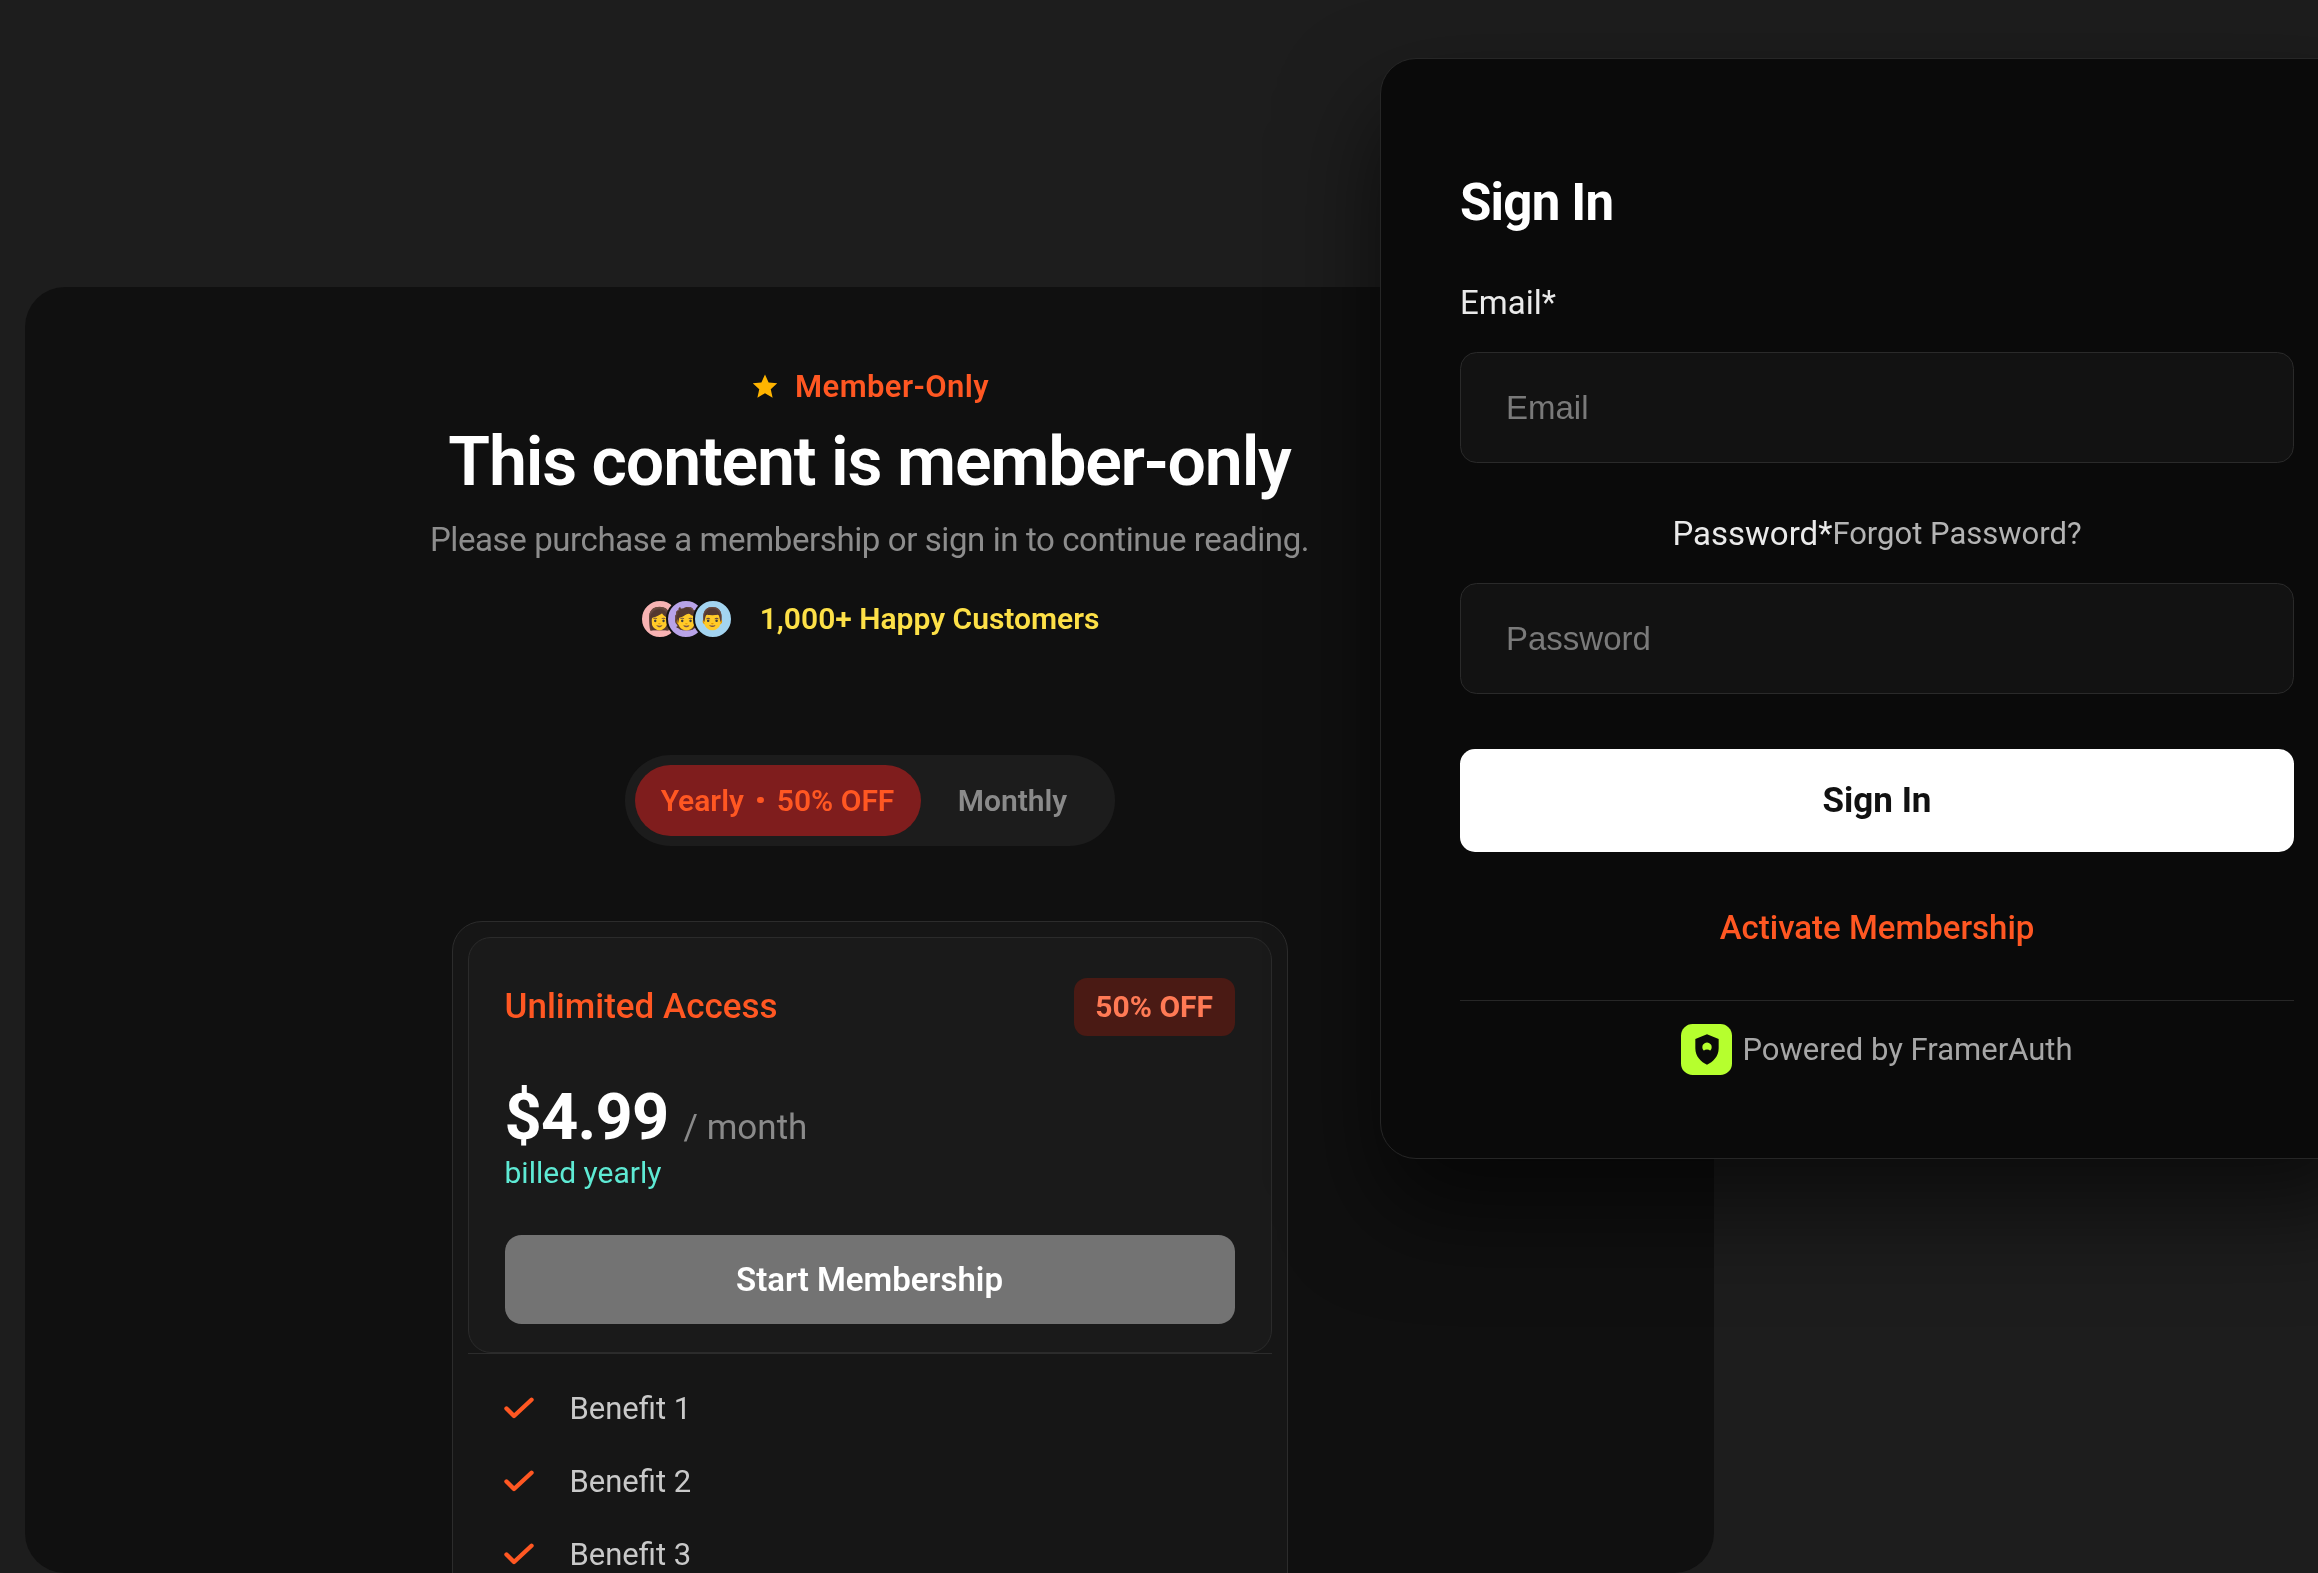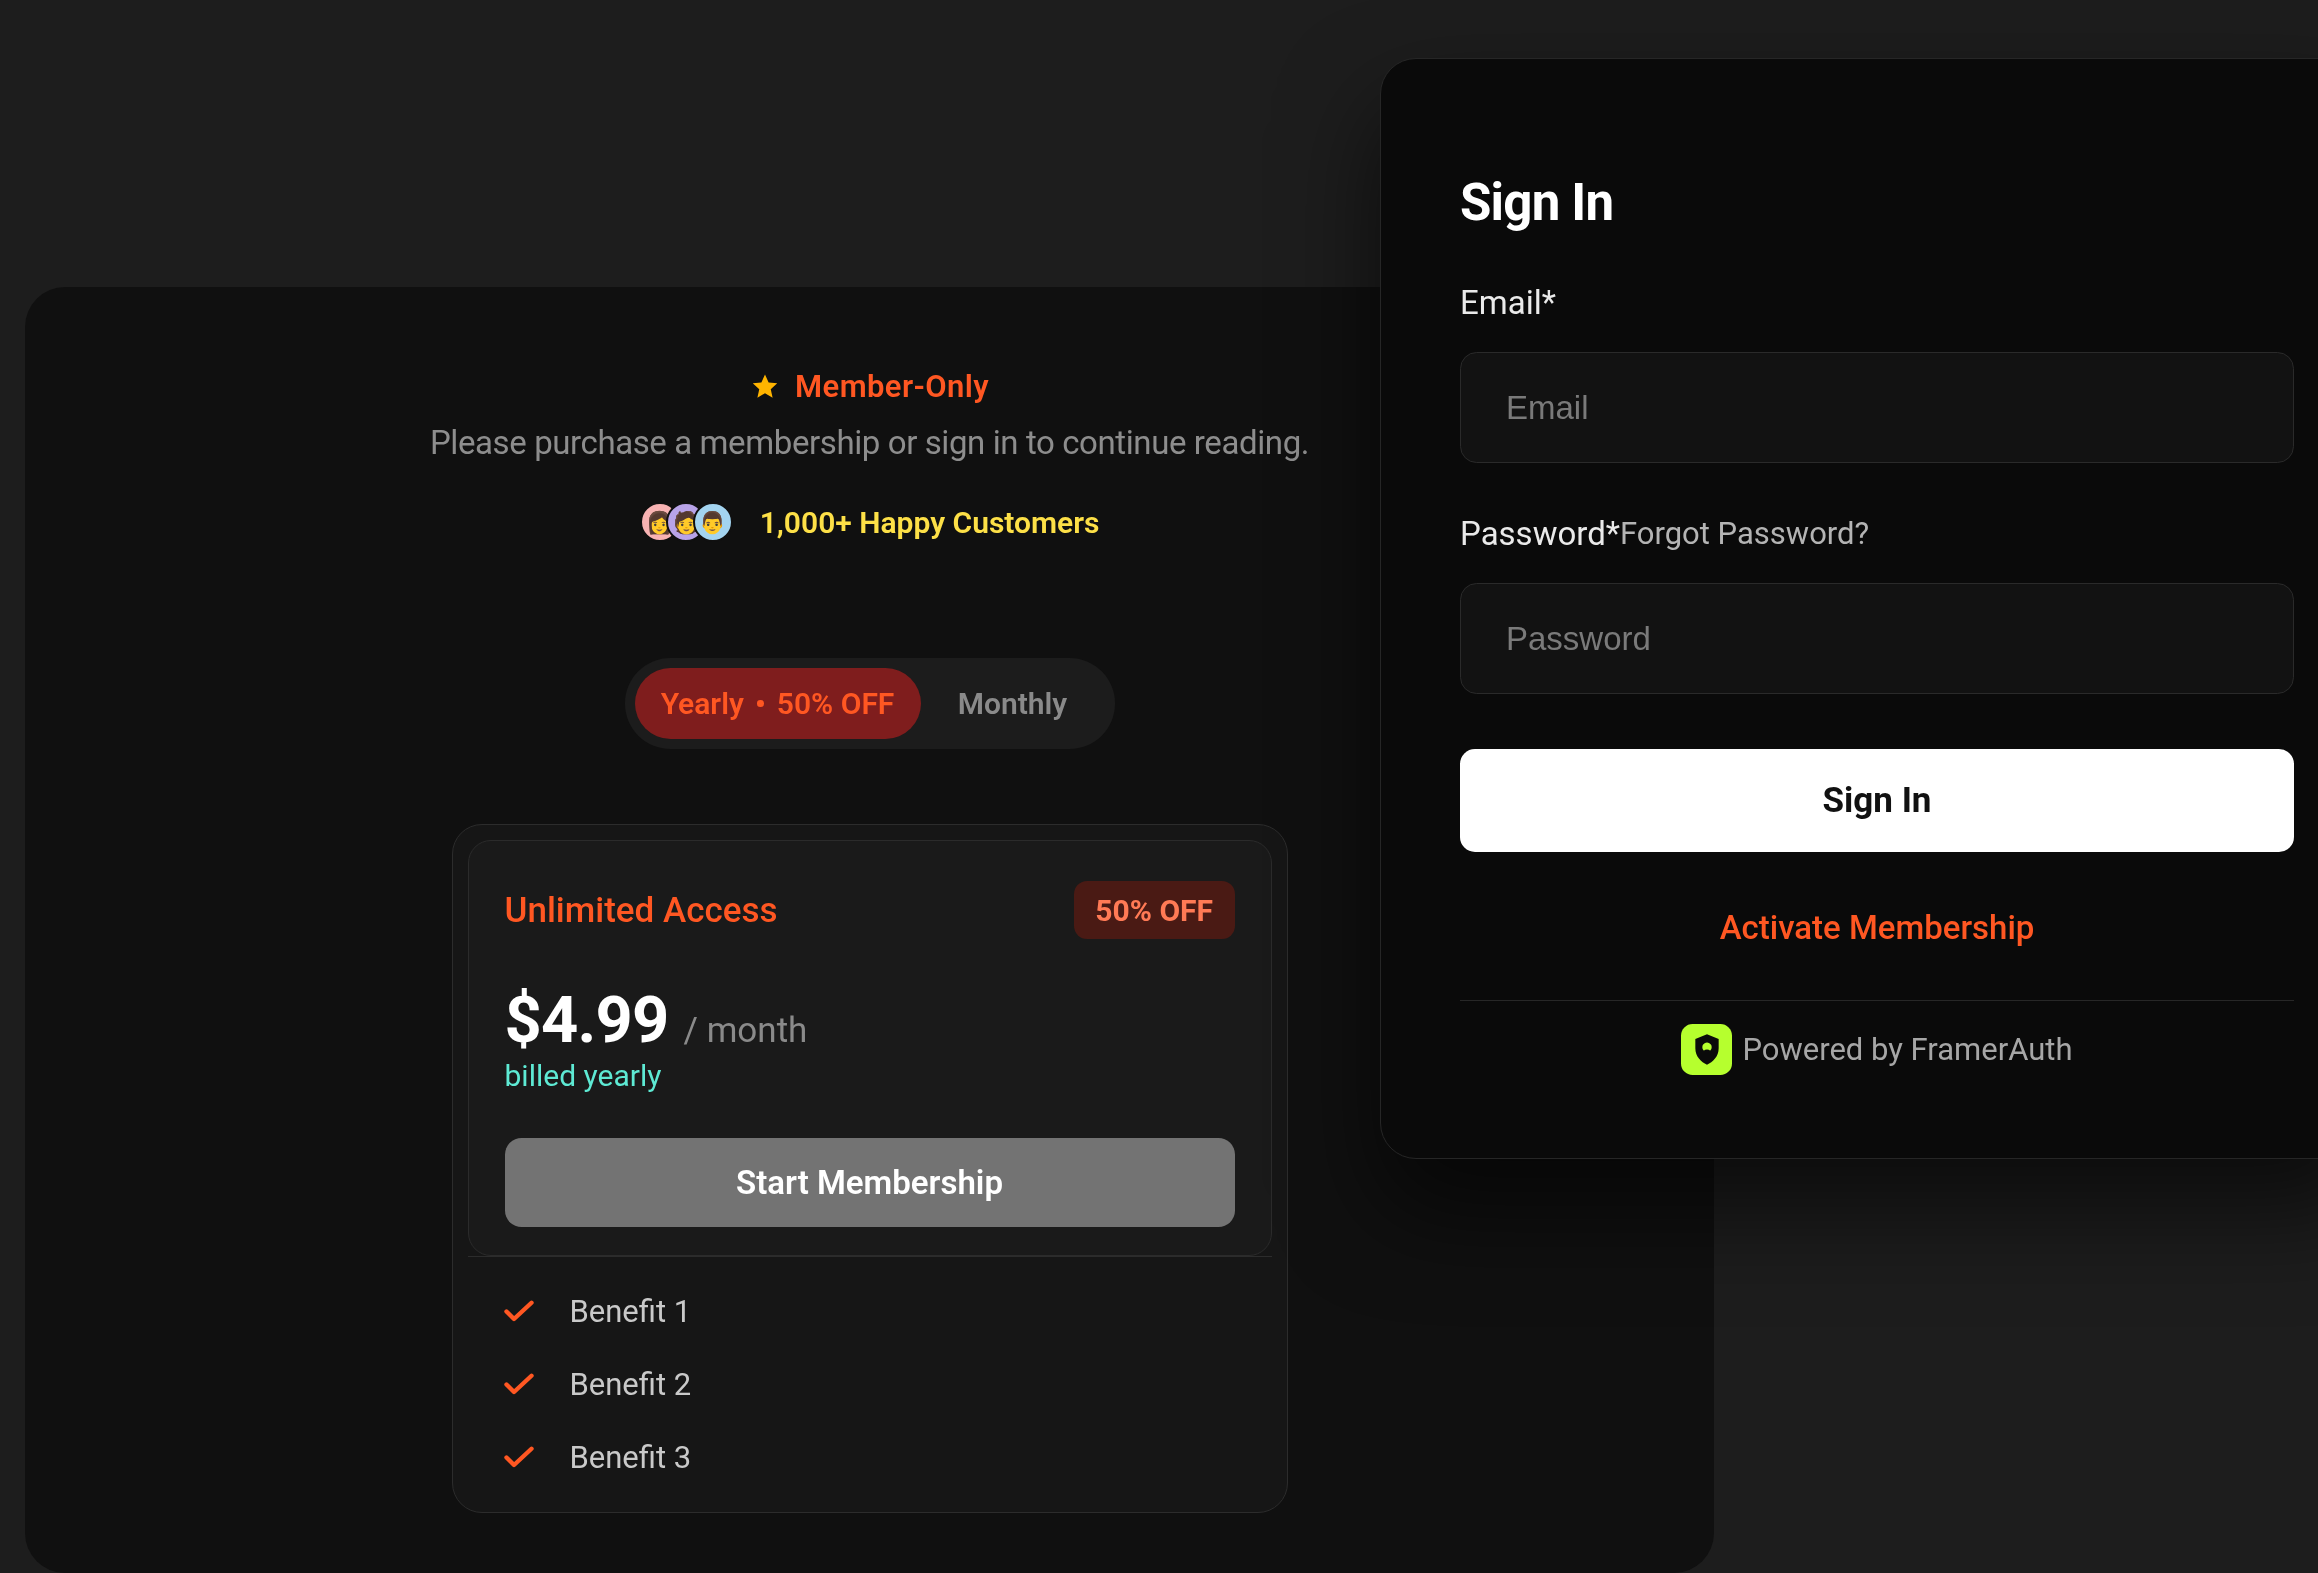--- a/index.html
+++ b/index.html
@@ -225,21 +225,21 @@
     color: #fff;
     letter-spacing: -0.8px;
   }
   .field-label {
     font-size: 33px;
     color: #eaeaea;
     margin-top: 51px;
   }
   .pw-label-row {
     display: flex;
-    justify-content: flex-start;
+    justify-content: center;
     align-items: center;
     margin-top: 51px;
   }
   .pw-label-row .field-label { margin-top: 0; }
   .forgot {
     font-size: 31px;
     color: #b4b4b4;
     cursor: pointer;
   }
   .input {
@@ -306,20 +306,21 @@
 
   <div class="badge-row">
     <span class="star-icon">
       <svg viewBox="0 0 24 24" fill="#ffb400">
           <path d="M12 2l2.9 6.3 6.9.7-5.2 4.7 1.5 6.8L12 17l-6.1 3.5 1.5-6.8L2.2 9l6.9-.7L12 2z"></path>
         </svg>
     </span>
     <span class="badge-label">Member-Only</span>
   </div>
 
+  <h1 class="pay-title">This content is member-only</h1>
   <p class="pay-sub">Please purchase a membership or sign in to continue reading.</p>
 
   <div class="customers-row">
     <div class="avatars">
       <div class="avatar av1">👩</div>
       <div class="avatar av2">🧑</div>
       <div class="avatar av3">👨</div>
     </div>
     <span class="customers-text">1,000+ Happy Customers</span>
   </div>

